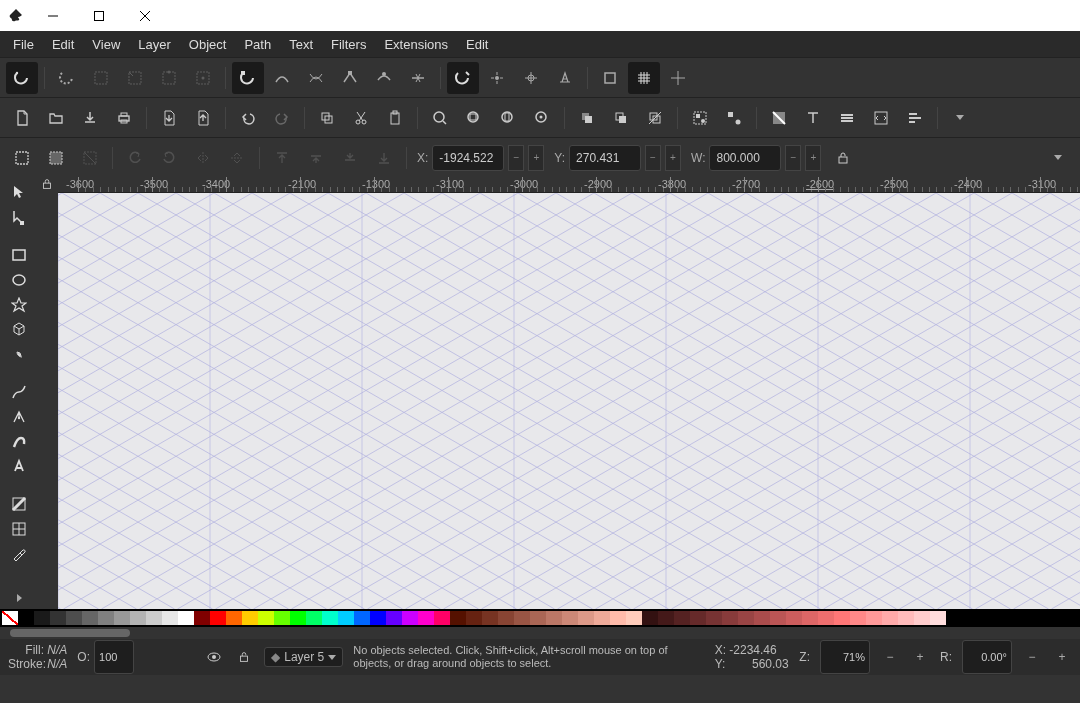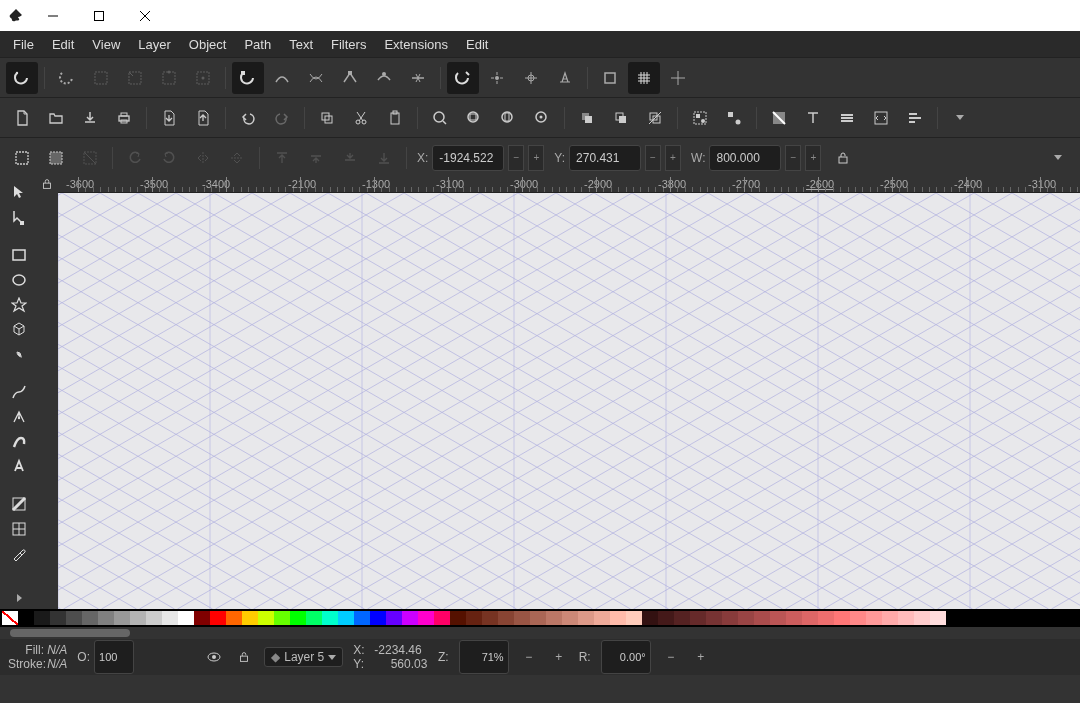--- a/index.html
+++ b/index.html
@@ -952,22 +952,23 @@
       <svg width="14" height="14" viewBox="0 0 16 16">
         <rect x="4" y="7" width="8" height="6" fill="none" stroke="#ccc"></rect>
         <path d="M6 7 V5 A2 2 0 0 1 10 5 V6" fill="none" stroke="#ccc"></path>
       </svg>
     </div>
   <div class="layersel">
     <span style="color:#888">◆</span>
     <span>Layer 5</span>
     <div class="triangle-down"></div>
   </div>
+  <div class="msg">No objects selected. Click, Shift+click, Alt+scroll mouse on top of objects, or drag around objects to select.</div>
   <div class="col" style="font-family:monospace">
-    <div><span>X:</span> <span style="display:inline-block;width:60px;text-align:center">-2234.46</span></div>
+    <div><span>X:</span> <span style="display:inline-block;width:60px;text-align:left">-2234.46</span></div>
     <div><span>Y:</span> <span style="display:inline-block;width:60px;text-align:right">560.03</span></div>
   </div>
   <span>Z:</span>
   <input style="width: 50px; text-align: right;" value="71%">
   <div class="sbtn2">−</div>
   <div class="sbtn2">+</div>
   <span>R:</span>
   <input style="width: 50px; text-align: right;" value="0.00°">
   <div class="sbtn2">−</div>
   <div class="sbtn2">+</div>

